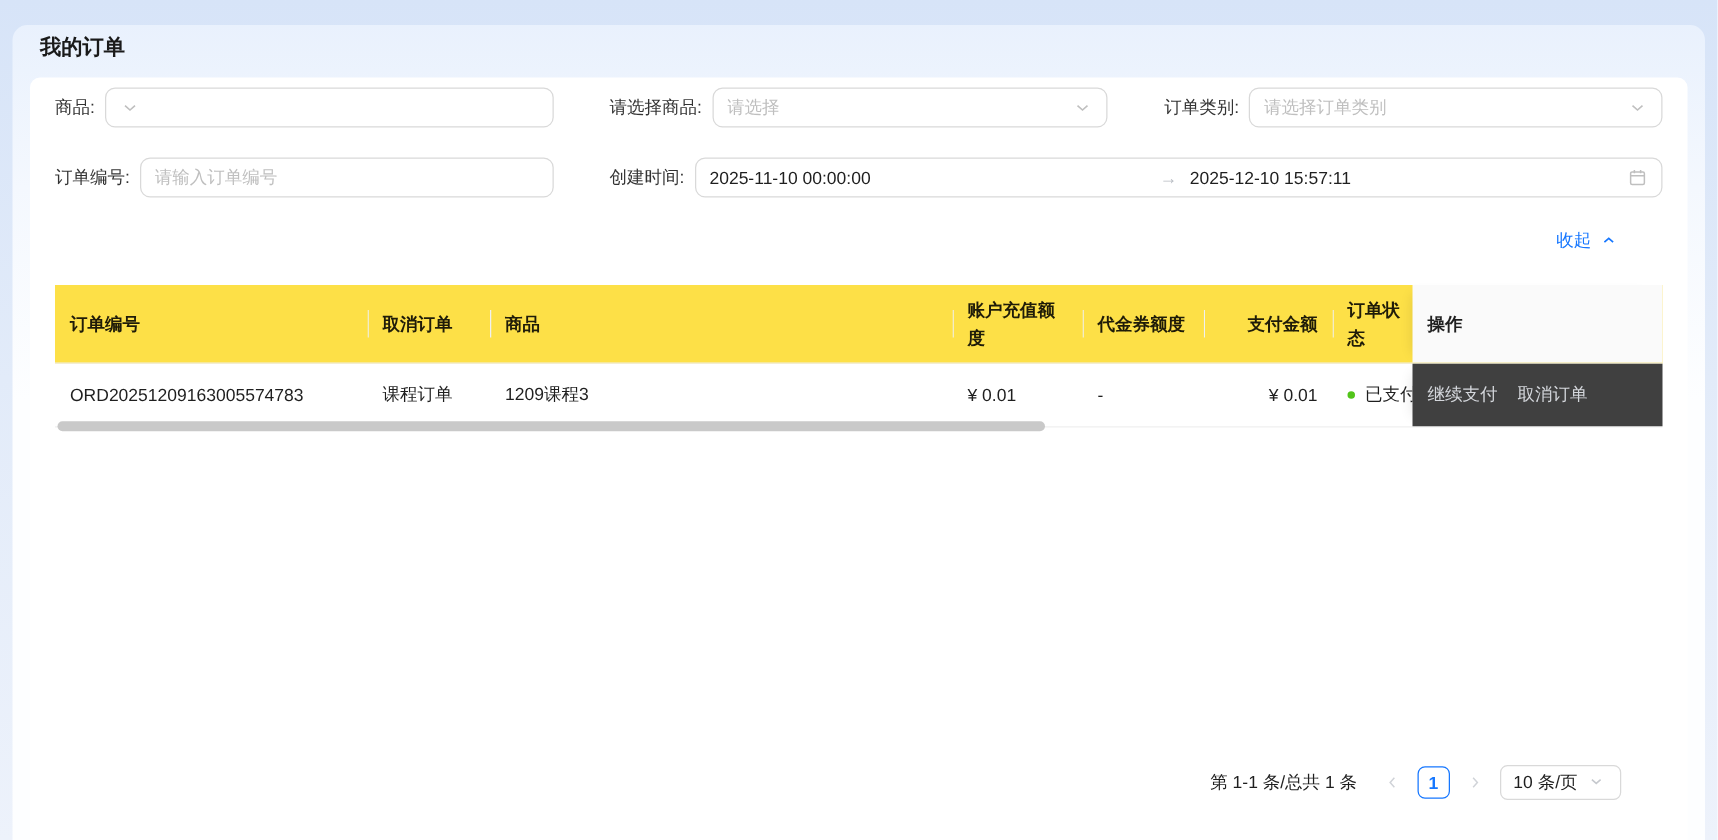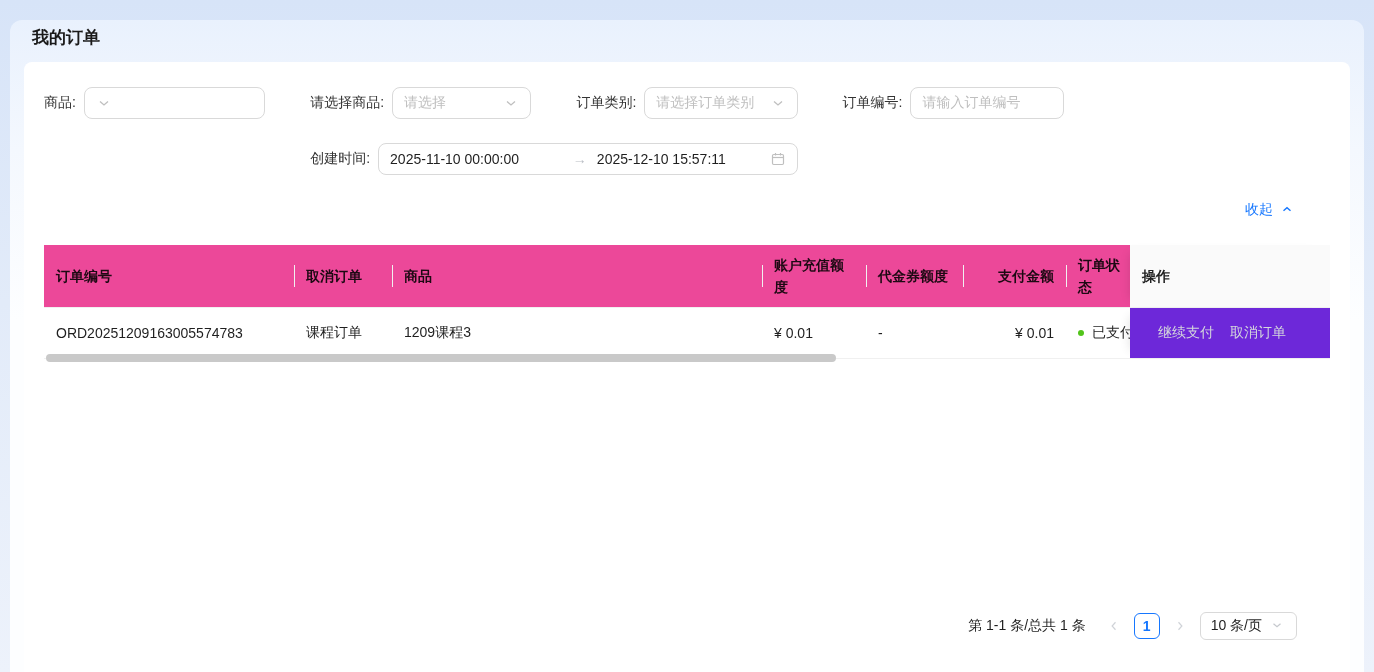--- a/index.html
+++ b/index.html
@@ -19,23 +19,23 @@
   .panel-title {
     position: absolute; left: 22px; top: 4px;
     font-size: 17px; font-weight: 700; color: #1a1a1a; line-height: 28px;
   }
   .card {
     position: absolute; left: 14px; right: 14px; top: 42px; bottom: 0;
     background: #ffffff; border-radius: 8px 8px 0 0;
   }
   
   .filters {
-    padding: 25px 20px 0 20px;
+    padding: 8px 20px 0 20px;
     display: grid;
-    grid-template-columns: 1fr 1fr 1fr 1fr 1fr;
+    grid-template-columns: 1fr 1fr 1fr;
     column-gap: 45px;
     row-gap: 24px;
   }
   .filter-item { display: flex; align-items: center; min-width: 0; }
   .filter-item.span2 { grid-column: 2 / 4; }
   .filter-label { white-space: nowrap; margin-right: 8px; color: #333; }
   .control {
     flex: 1; height: 32px; min-width: 0;
     border: 1px solid #d9d9d9; border-radius: 8px;
     background: #fff;
@@ -48,40 +48,40 @@
   .range-sep { color: #b9bdc4; padding: 0 10px; }
   .icon-16 { width: 16px; height: 16px; flex: none; display: block; }
   .collapse-row {
     display: flex; justify-content: flex-end; align-items: center;
     padding: 26px 54px 0 0;
   }
   .collapse-link { color: #1677ff; display: flex; align-items: center; gap: 7px; cursor: pointer; }
   
   .table-wrap { position: relative; margin: 26px 20px 0 20px; }
   .t-row { display: flex; width: 100%; }
-  .t-head { background: #ec4899; }
+  .t-head { background: #fde047; }
   .t-cell {
     padding: 0 12px; display: flex; align-items: center;
     font-size: 14px; position: relative; overflow: hidden;
   }
   .t-head .t-cell { font-weight: 600; color: rgba(0,0,0,0.88); min-height: 62px; line-height: 22px; }
   .t-body .t-cell { height: 50px; color: #1f1f1f; }
   .t-body { border-bottom: 1px solid #f0f0f0; }
   .t-head { border-bottom: 1px solid #f0f0f0; }
   .sep::before {
     content: ""; position: absolute; left: 0; top: 50%; transform: translateY(-50%);
     width: 1px; height: 22px; background: #f0f0f0;
   }
   .c1 { width: 250px; } .c2 { width: 98px; } .c3 { width: 370px; }
   .c4 { width: 104px; } .c5 { width: 97px; }
   .c6 { width: 103px; justify-content: flex-end; text-align: right; }
   .c7 { width: 64px; padding-right: 0; }
   .c8 { width: 200px; box-shadow: -8px 0 10px -8px rgba(0,0,0,0.12); }
   .t-head .c8 { background: #fafafa; }
-  .t-body .c8 { background: #6d28d9; justify-content: center; }
+  .t-body .c8 { background: #404040; }
   .status-dot {
     width: 6px; height: 6px; border-radius: 50%;
     background: #52c41a; margin-right: 8px; flex: none;
   }
   .status-cell { white-space: nowrap; }
   .action-link { color: #d4d7dc; margin-right: 16px; white-space: nowrap; }
   .scroll-thumb {
     position: absolute; left: 2px; bottom: -3px;
     width: 790px; height: 8px; border-radius: 4px; background: #c9c9c9;
   }

